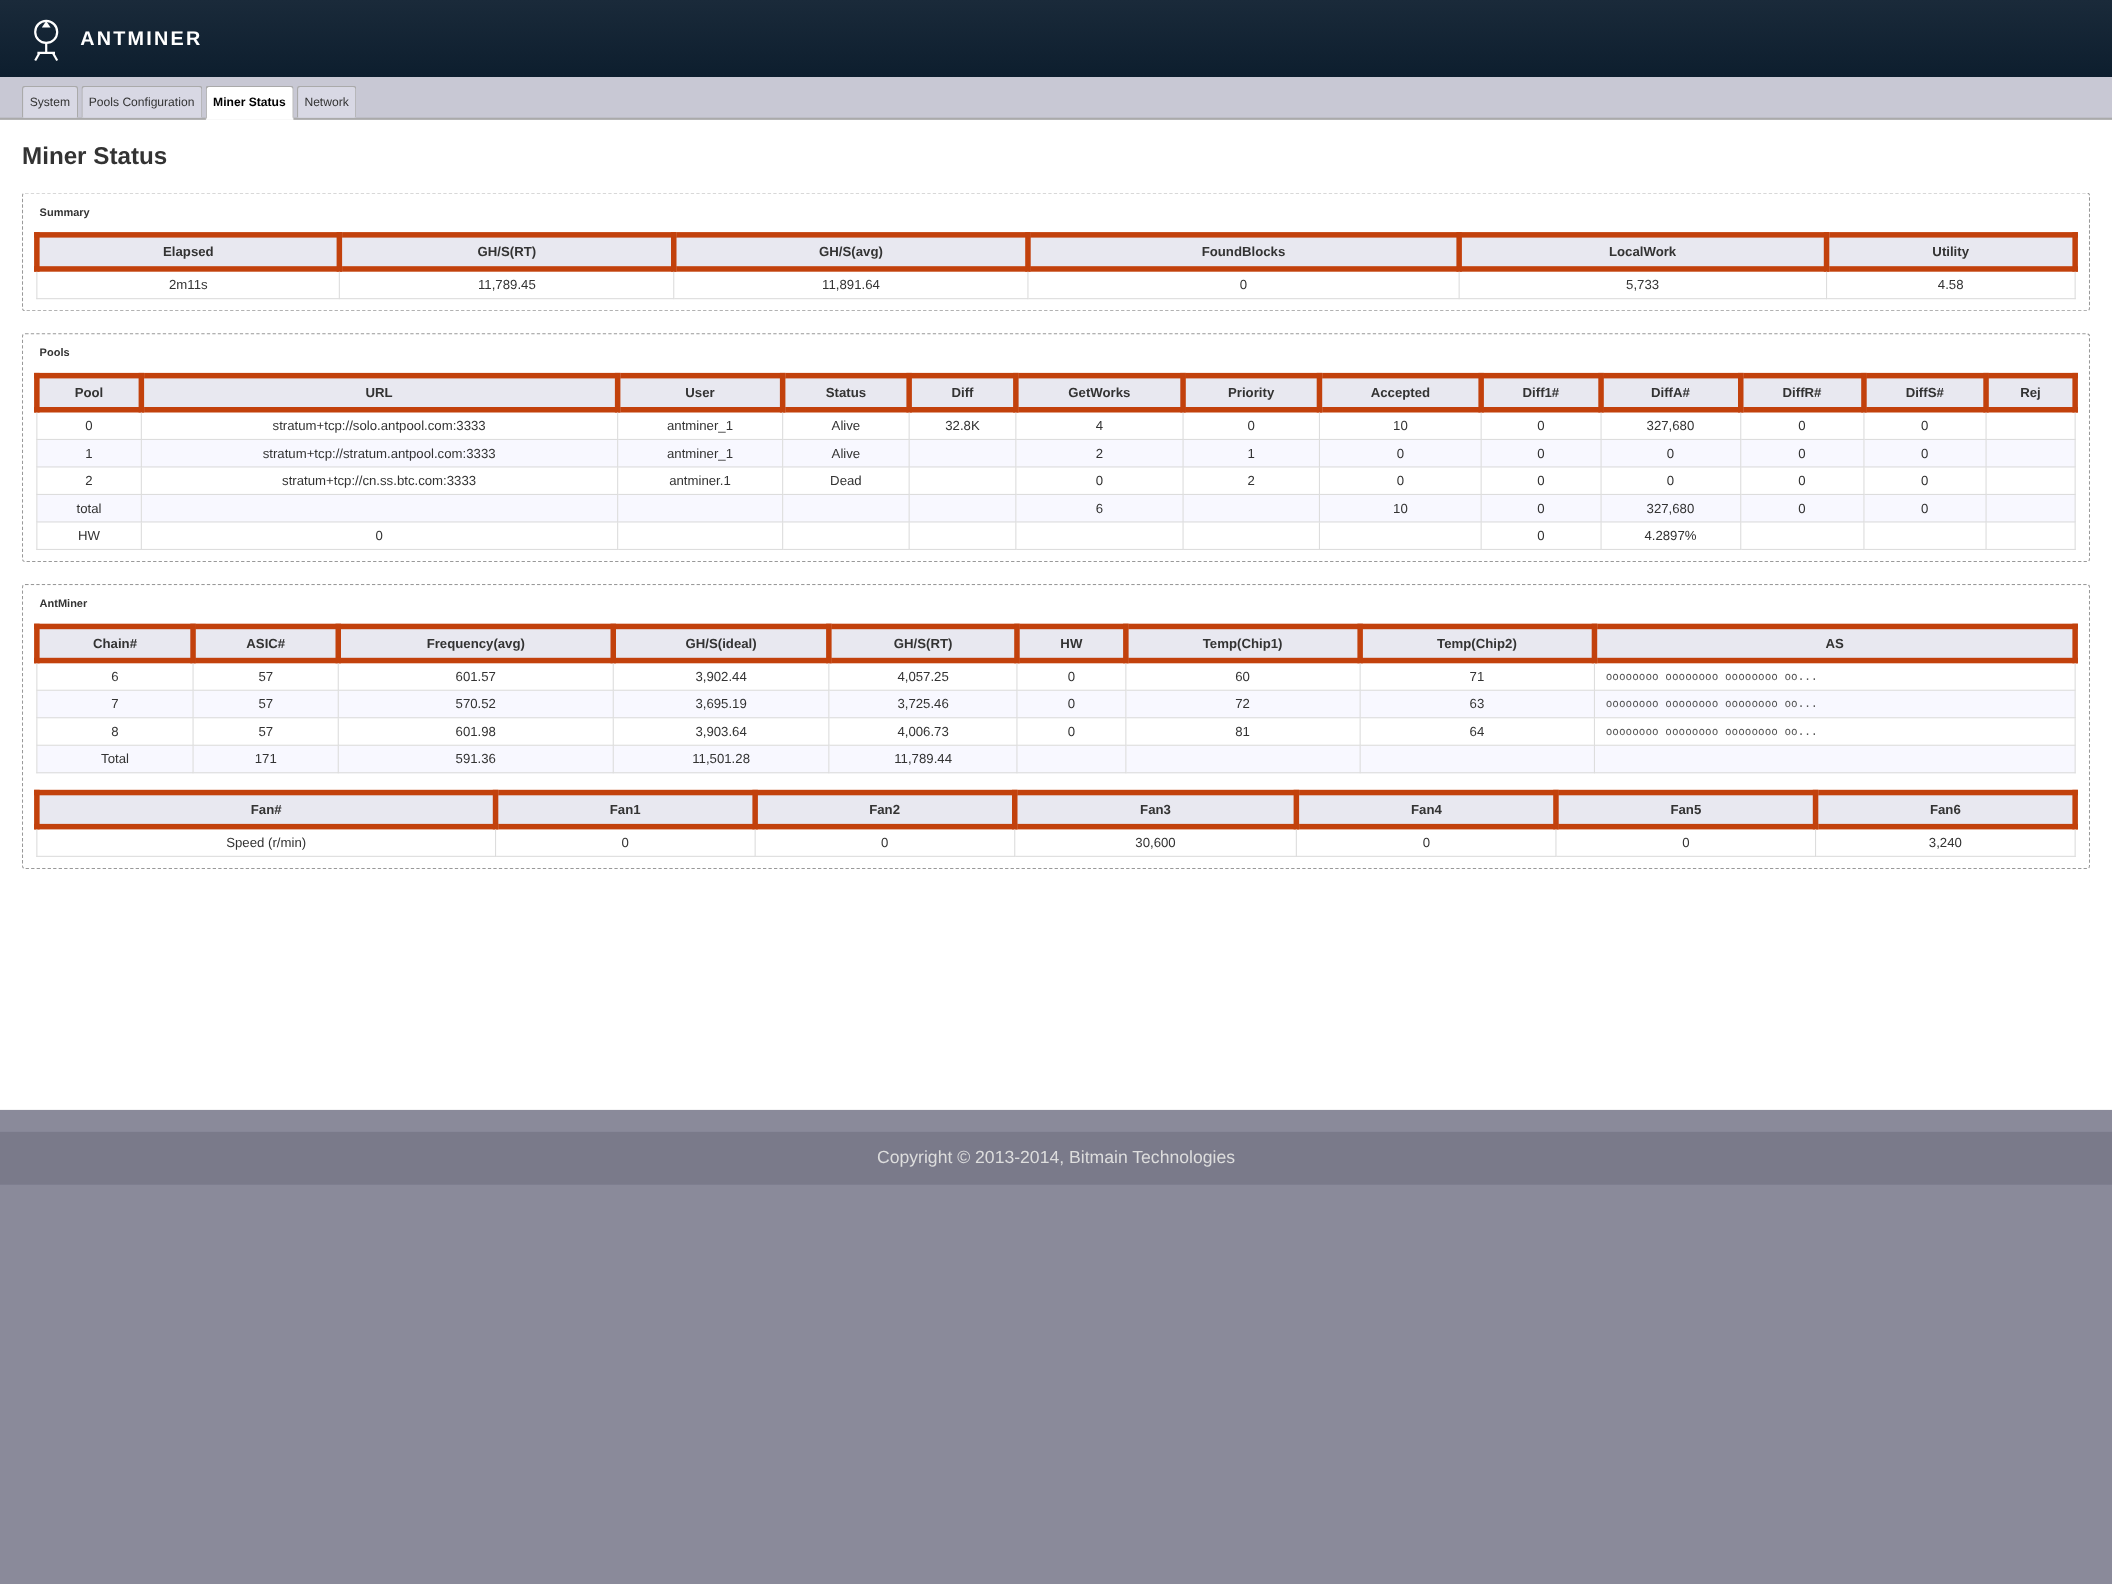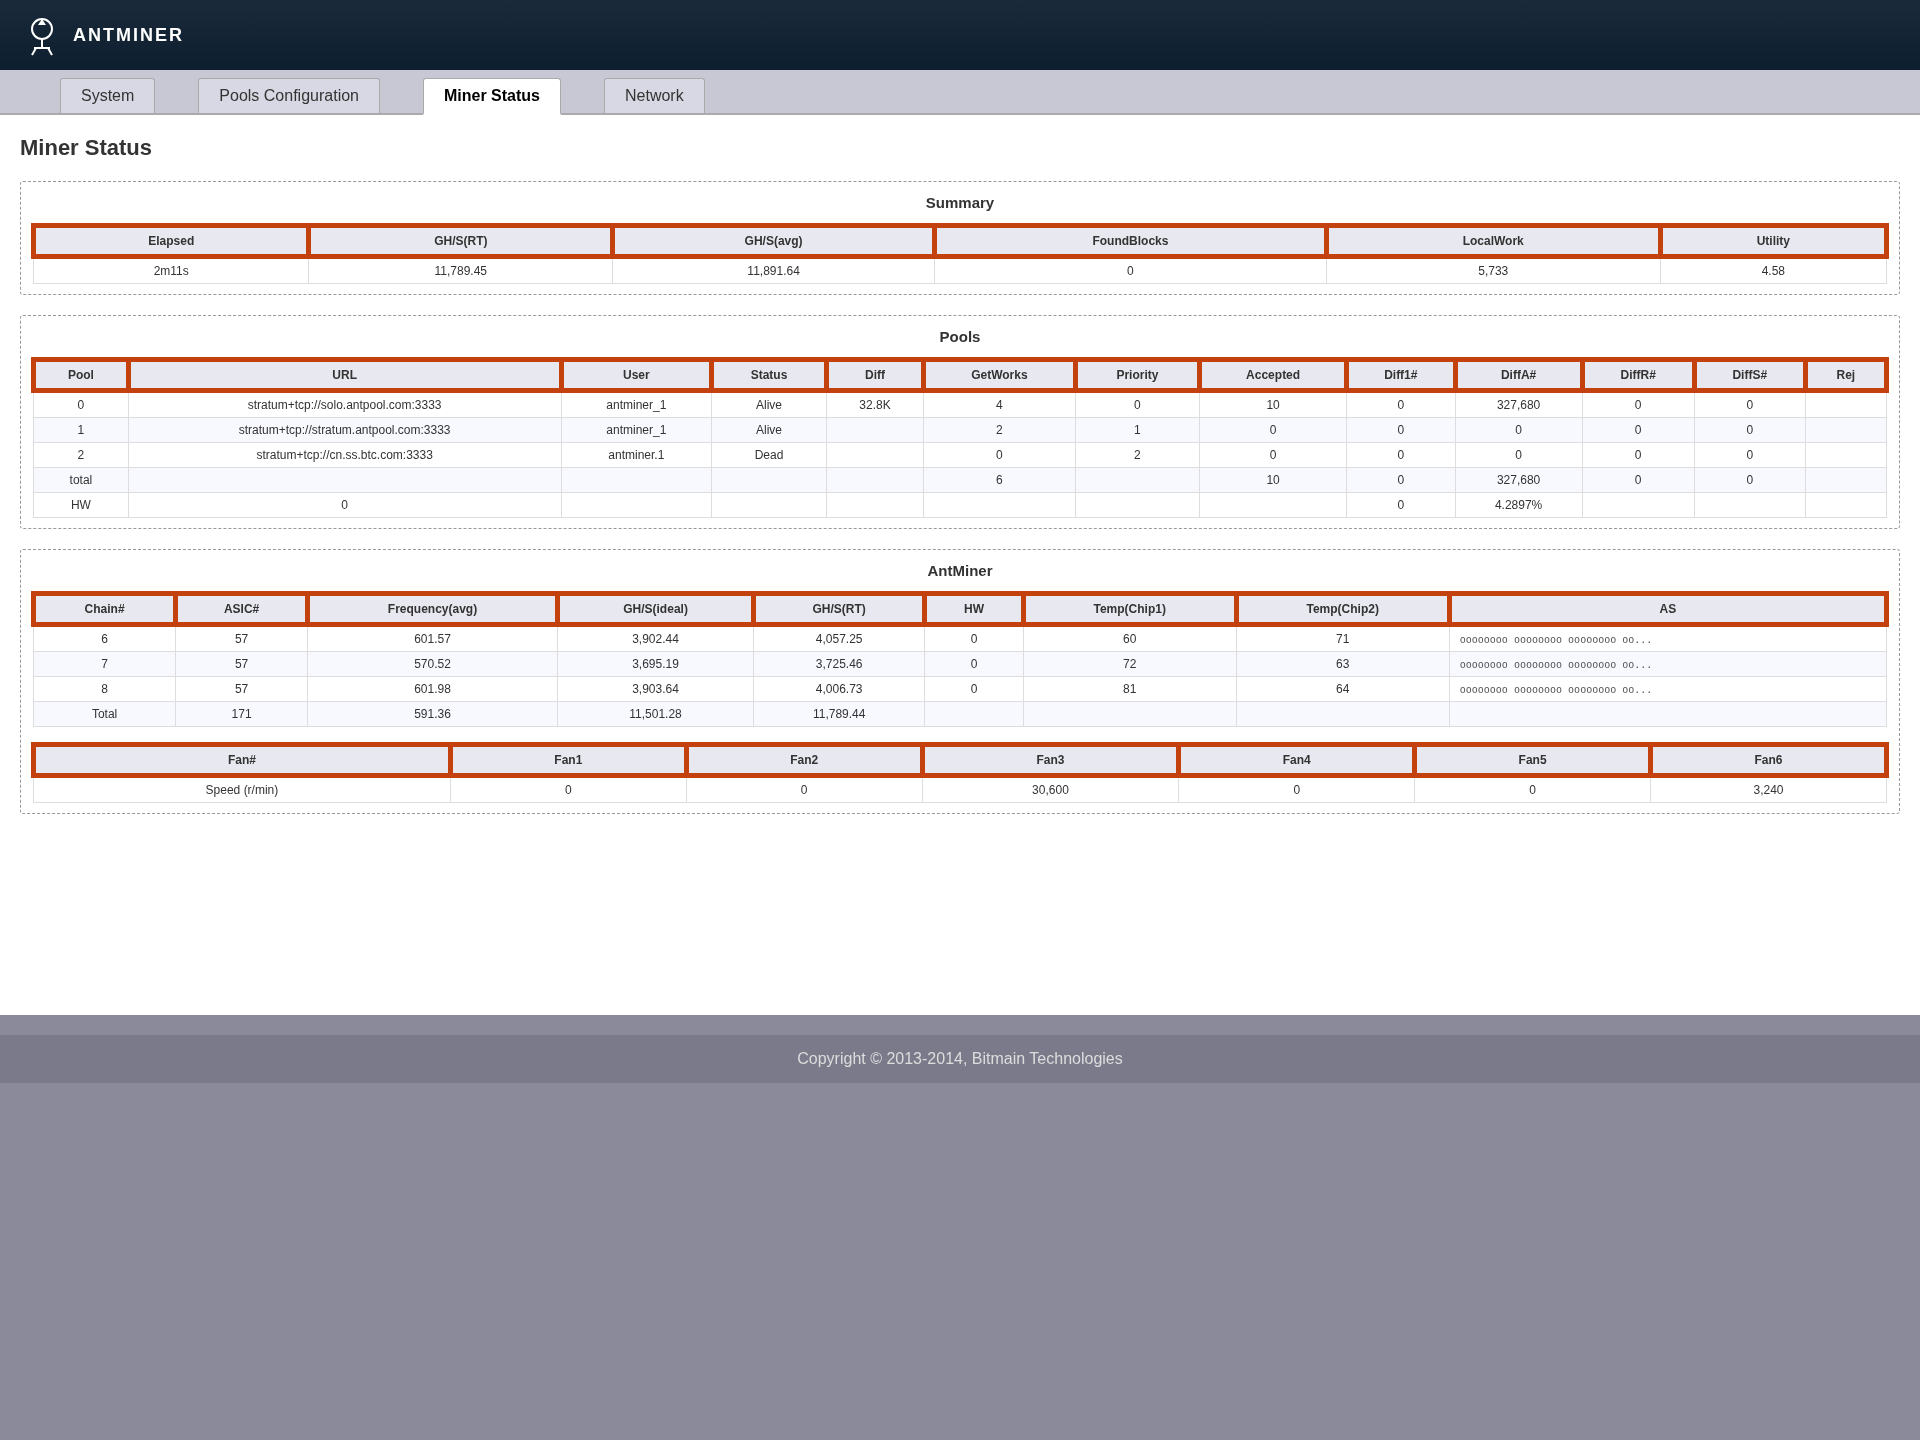--- a/index.html
+++ b/index.html
@@ -33,30 +33,29 @@
       letter-spacing: 2px;
     }
     #nav-tabs {
       background: #c8c8d4;
       padding: 8px 0 0 20px;
       display: flex;
       gap: 0;
       border-bottom: 2px solid #aaa;
     }
     .nav-tab {
-      padding: 8px 20px;
+      padding: 8px 6px;
       background: #d8d8e4;
       border: 1px solid #aaa;
       border-bottom: none;
       cursor: pointer;
-      font-size: 16px;
+      font-size: 11px;
       color: #333;
       border-radius: 3px 3px 0 0;
       margin-right: 3px;
-      margin-left: 40px;
     }
     .nav-tab.active {
       background: white;
       font-weight: bold;
       color: #000;
       border-bottom: 2px solid white;
       margin-bottom: -2px;
     }
     #main-content {
       background: white;
@@ -70,26 +69,25 @@
       color: #333;
       margin-bottom: 20px;
     }
     .section {
       border: 1px dashed #999;
       margin-bottom: 20px;
       padding: 10px;
       border-radius: 3px;
     }
     .section-title {
-      font-size: 15px;
+      font-size: 10px;
       font-weight: bold;
       color: #333;
       margin-bottom: 10px;
       padding: 2px 5px;
-      text-align: center;
     }
     table {
       width: 100%;
       border-collapse: collapse;
       font-size: 12px;
     }
     table th {
       background: #e8e8f0;
       padding: 6px 10px;
       text-align: center;

